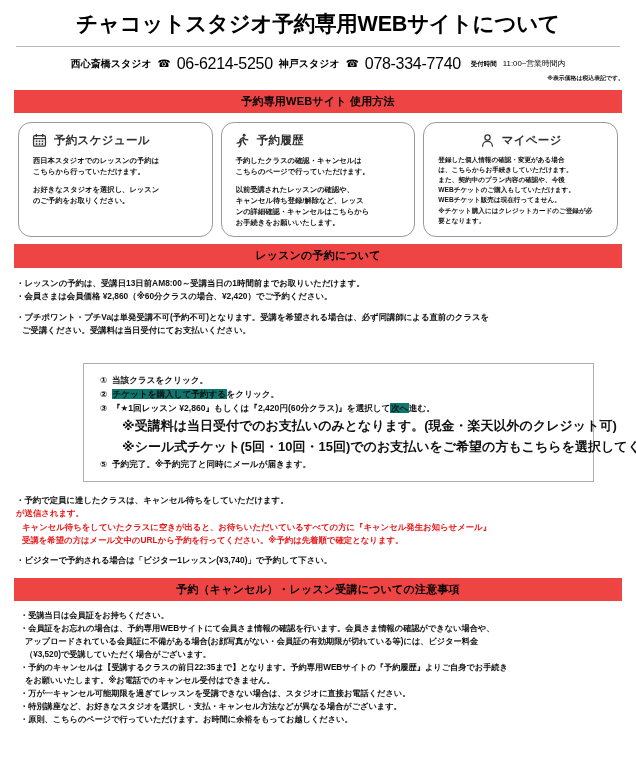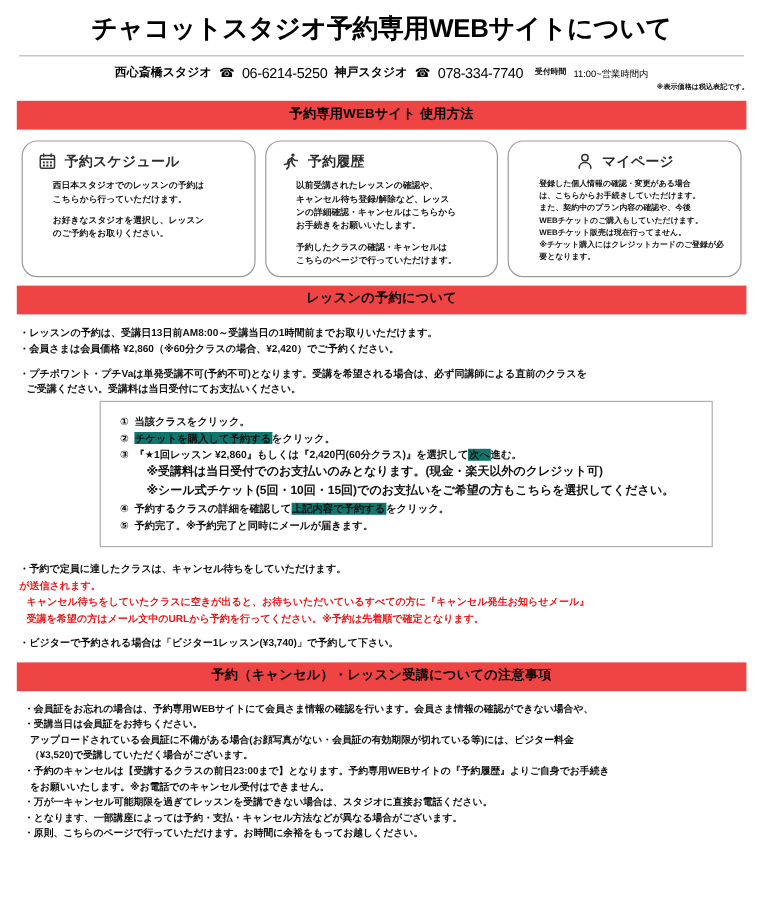--- a/index.html
+++ b/index.html
@@ -54,21 +54,21 @@
     font-weight: bold;
     color: #000;
   }
   .tel-glyph {
     font-size: 10.5px;
     font-weight: bold;
     color: #000;
     letter-spacing: 0;
   }
   .tel-num {
-    font-size: 12px;
+    font-size: 16px;
     font-weight: normal;
     color: #000;
     letter-spacing: -0.3px;
   }
   .hours-label {
     font-size: 6.5px;
     color: #000;
     font-weight: bold;
     margin-left: 4px;
   }
@@ -125,21 +125,21 @@
     flex: 0 0 15px;
     display: block;
   }
   .card-title {
     font-size: 11.5px;
     font-weight: bold;
     color: #2e2e2e;
     letter-spacing: 0.3px;
   }
   .card-body p {
-    margin: 0 0 0 16px;
+    margin: 0 0 0 5px;
     font-size: 7.3px;
     line-height: 1.52;
     color: #141414;
     font-weight: bold;
   }
   .card-body p + p {
     margin-top: 7px;
   }
 
   
@@ -153,42 +153,42 @@
     font-weight: bold;
     margin: 0;
   }
   .gap-sm { margin-top: 7px; }
   .indent { padding-left: 6px; }
   .red { color: #e8191b; }
 
   
   .steps-box {
     border: 1px solid #aeaeae;
-    margin: 2px 42px 0 83px;
+    margin: 26px 42px 0 83px;
     padding: 10px 10px 9px 16px;
     box-sizing: border-box;
   }
   .step {
     font-size: 8.6px;
     line-height: 1.62;
     color: #111;
     font-weight: bold;
     white-space: nowrap;
   }
   .step-num {
     display: inline-block;
     min-width: 12px;
   }
   .hl {
     background: #0f766e;
     color: #111;
     padding: 0 0.5px;
   }
   .substep {
-    font-size: 10px;
+    font-size: 13px;
     line-height: 1.6;
     color: #111;
     font-weight: bold;
     padding-left: 22px;
     white-space: nowrap;
   }
 
   
   .note-line {
     font-size: 8.2px;
@@ -256,26 +256,26 @@
           <circle cx="14.6" cy="3.6" r="2.3" fill="#333"></circle>
           <path d="M13.2 7.2 L8.6 10.2 L7.4 14.6" fill="none" stroke="#333" stroke-width="2.2" stroke-linecap="round" stroke-linejoin="round"></path>
           <path d="M13.2 7.2 L16.6 10.4 L20.4 10.8" fill="none" stroke="#333" stroke-width="2.2" stroke-linecap="round" stroke-linejoin="round"></path>
           <path d="M13.0 9.6 L13.6 14.4 L17.0 18.6" fill="none" stroke="#333" stroke-width="2.2" stroke-linecap="round" stroke-linejoin="round"></path>
           <path d="M11.4 11.4 L8.0 15.2 L3.4 16.2" fill="none" stroke="#333" stroke-width="2.2" stroke-linecap="round" stroke-linejoin="round"></path>
           <path d="M9.4 13.8 L9.0 19.0 L6.4 22.0" fill="none" stroke="#333" stroke-width="2.2" stroke-linecap="round" stroke-linejoin="round"></path>
         </svg>
         <span class="card-title">予約履歴</span>
       </div>
       <div class="card-body">
+        <p style="white-space:pre-line">予約したクラスの確認・キャンセルは
+こちらのページで行っていただけます。</p>
         <p style="white-space:pre-line">以前受講されたレッスンの確認や、
 キャンセル待ち登録/解除など、レッス
 ンの詳細確認・キャンセルはこちらから
 お手続きをお願いいたします。</p>
-        <p style="white-space:pre-line">予約したクラスの確認・キャンセルは
-こちらのページで行っていただけます。</p>
       </div>
     </div>
 
     <div class="card">
       <div class="card-head" style="justify-content:center;padding-left:0">
         <svg class="card-icon" viewBox="0 0 24 24">
           <circle cx="12" cy="7" r="4.2" fill="none" stroke="#333" stroke-width="2"></circle>
           <path d="M4.2 21 C4.2 16.3 7.7 13.4 12 13.4 C16.3 13.4 19.8 16.3 19.8 21" fill="none" stroke="#333" stroke-width="2" stroke-linecap="round"></path>
         </svg>
         <span class="card-title">マイページ</span>
@@ -308,42 +308,39 @@
     </div>
     <div class="step">
       <span class="step-num">②</span><span class="hl">チケットを購入して予約する</span><span>をクリック。</span>
     </div>
     <div class="step">
       <span class="step-num">③</span><span>『★1回レッスン ¥2,860』もしくは『2,420円(60分クラス)』を選択して</span><span class="hl">次へ</span><span>進む。</span>
     </div>
     <div class="substep">※受講料は当日受付でのお支払いのみとなります。(現金・楽天以外のクレジット可)</div>
     <div class="substep">※シール式チケット(5回・10回・15回)でのお支払いをご希望の方もこちらを選択してください。</div>
     <div class="step">
-      <span class="step-num">④</span><span>予約するクラスの詳細を確認して</span><span class="hl">上記内容で予約する</span><span>をクリック。</span>
-    </div>
-    <div class="step">
       <span class="step-num">⑤</span><span>予約完了。※予約完了と同時にメールが届きます。</span>
     </div>
   </div>
 
   <div class="block" style="padding-top:12px">
     <p class="body-line">・予約で定員に達したクラスは、キャンセル待ちをしていただけます。</p>
     <p class="body-line red">が送信されます。</p>
     <p class="body-line red indent">キャンセル待ちをしていたクラスに空きが出ると、お待ちいただいているすべての方に『キャンセル発生お知らせメール』</p>
     <p class="body-line red indent">受講を希望の方はメール文中のURLから予約を行ってください。※予約は先着順で確定となります。</p>
     <p class="body-line gap-sm">・ビジターで予約される場合は「ビジター1レッスン(¥3,740)」で予約して下さい。</p>
   </div>
 
   <div class="section-bar" style="margin-top:10px">予約（キャンセル）・レッスン受講についての注意事項</div>
 
   <div class="pad-blk" style="padding-top:9px">
+    <p class="note-line">・受講当日は会員証をお持ちください。</p>
     <p class="note-line">・会員証をお忘れの場合は、予約専用WEBサイトにて会員さま情報の確認を行います。会員さま情報の確認ができない場合や、</p>
-    <p class="note-line">・受講当日は会員証をお持ちください。</p>
     <p class="note-line sub">アップロードされている会員証に不備がある場合(お顔写真がない・会員証の有効期限が切れている等)には、ビジター料金</p>
     <p class="note-line sub">（¥3,520)で受講していただく場合がございます。</p>
-    <p class="note-line gap-sm">・予約のキャンセルは【受講するクラスの前日23:00まで】となります。予約専用WEBサイトの『予約履歴』よりご自身でお手続き</p>
+    <p class="note-line gap-sm">・予約のキャンセルは【受講するクラスの前日22:35まで】となります。予約専用WEBサイトの『予約履歴』よりご自身でお手続き</p>
     <p class="note-line sub">をお願いいたします。※お電話でのキャンセル受付はできません。</p>
     <p class="note-line">・万が一キャンセル可能期限を過ぎてレッスンを受講できない場合は、スタジオに直接お電話ください。</p>
-    <p class="note-line gap-sm">・となります、一部講座によっては予約・支払・キャンセル方法などが異なる場合がございます。</p>
+    <p class="note-line gap-sm">・特別講座など、お好きなスタジオを選択し・支払・キャンセル方法などが異なる場合がございます。</p>
     <p class="note-line gap-sm">・原則、こちらのページで行っていただけます。お時間に余裕をもってお越しください。</p>
   </div>
 
 </div>
 
 </body></html>

